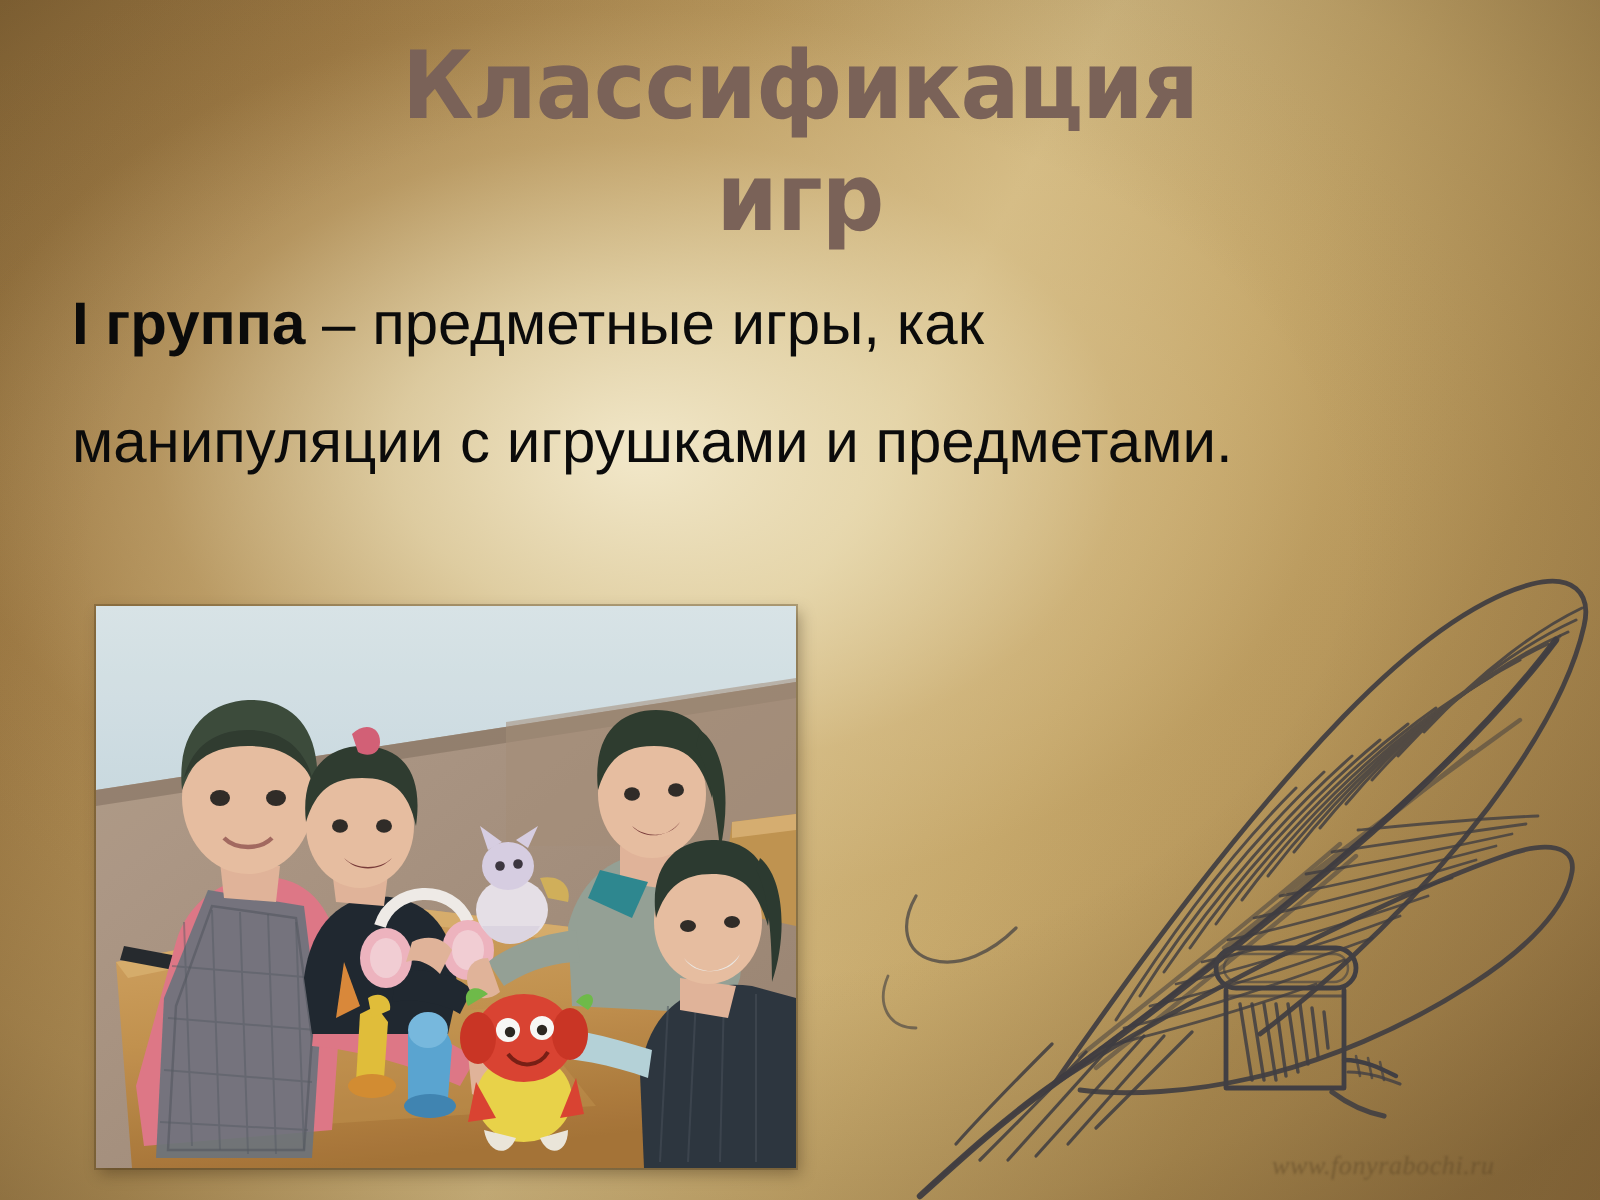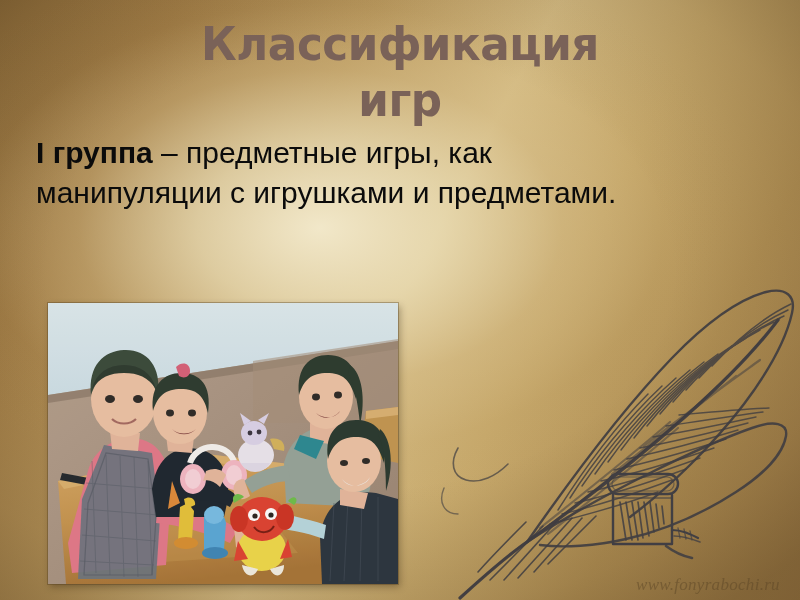--- a/index.html
+++ b/index.html
@@ -62,21 +62,21 @@
     z-index: 4;
   }
 
   
   #body-text {
     position: absolute;
     left: 36px;
     top: 133px;
     width: 600px;
     font-size: 30px;
-    line-height: 40px;
+    line-height: 59px;
     color: #0b0b0b;
     font-family: "Liberation Sans", "DejaVu Sans", sans-serif;
     z-index: 5;
   }
   #body-text .lead {
     font-weight: 700;
   }
 
   
   #photo {
@@ -115,21 +115,21 @@
     pointer-events: none;
   }
   #inkwell svg { display: block; width: 100%; height: 100%; }
 
   
   #watermark {
     position: absolute;
     left: 636px;
     top: 575px;
     width: 160px;
-    font-size: 17px;
+    font-size: 13px;
     font-style: italic;
     color: rgba(92,70,38,0.50);
     letter-spacing: 0.3px;
     font-family: "Liberation Serif", "DejaVu Serif", serif;
     filter: blur(0.6px);
     z-index: 3;
   }
 </style>
 </head>
 <body>

